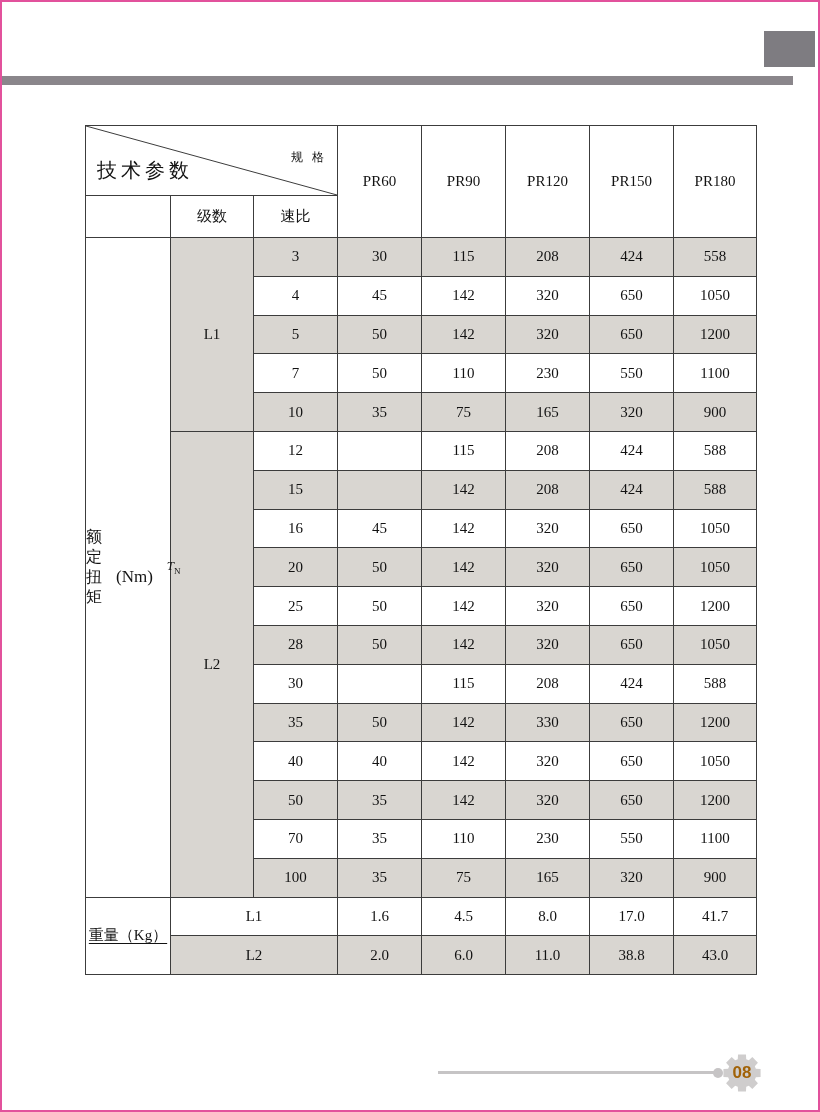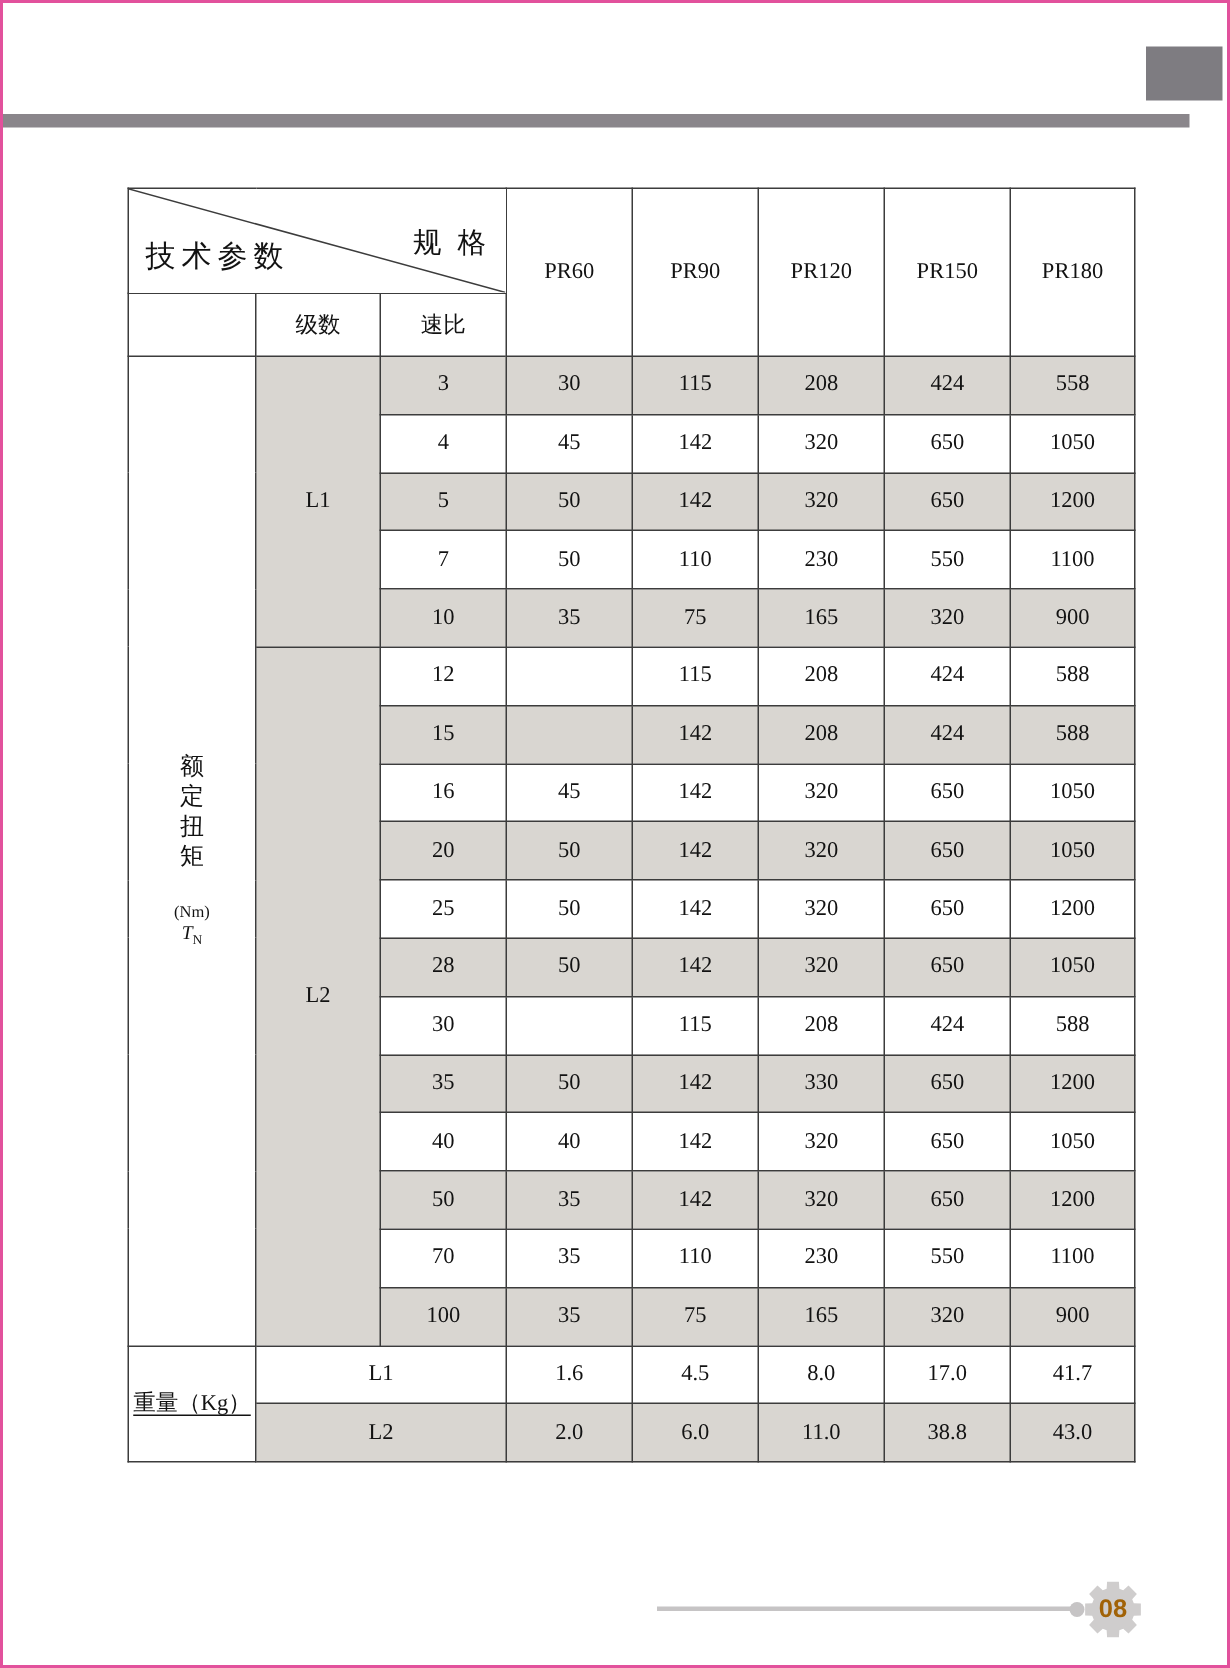--- a/index.html
+++ b/index.html
@@ -27,26 +27,26 @@
   tr.h1{height:70px;}
   tr.h2{height:42px;}
   tr.dr{height:38.8px;}
   tr.shade td{background:var(--shade);}
   td.stage-cell{background:var(--shade) !important;}
   td.torque-cell{background:#fff !important;}
   td.weight-label-cell{background:#fff !important;}
 
   td.diag{position:relative;background:#fff;}
   td.diag svg{position:absolute;left:0;top:0;width:100%;height:100%;display:block;}
-  .diag-tr{position:absolute;top:23px;right:10px;letter-spacing:3px;font-size:19px;}
+  .diag-tr{position:absolute;top:23px;right:10px;letter-spacing:3px;font-size:12px;}
   .diag-bl{position:absolute;bottom:11px;left:11px;letter-spacing:4px;font-size:20px;}
 
-  .torque-wrap{display:flex;flex-direction:column;align-items:center;gap:0;}
+  .torque-wrap{display:flex;flex-direction:row;align-items:center;gap:14px;}
   .torque-vert{width:17px;word-break:break-all;line-height:1.25;font-size:16px;letter-spacing:0;}
-  .torque-unit{font-size:11px;margin-top:20px;}
+  .torque-unit{font-size:17px;margin-top:20px;}
   .torque-sym{font-size:13px;}
   .torque-sym i{font-family:"Liberation Serif","DejaVu Serif",serif;}
   .torque-sym sub{font-size:9px;}
 
   .weight-underline{text-decoration:underline;text-underline-offset:3px;margin-top:44px;}
 
   
   .footer-line{position:absolute;left:436px;top:1069px;width:280px;height:3px;background:var(--footer-gray);}
   .footer-dot{position:absolute;left:711px;top:1066px;width:10px;height:10px;border-radius:50%;background:var(--footer-gray);}
   .gear-box{position:absolute;left:720px;top:1051px;width:40px;height:40px;}

